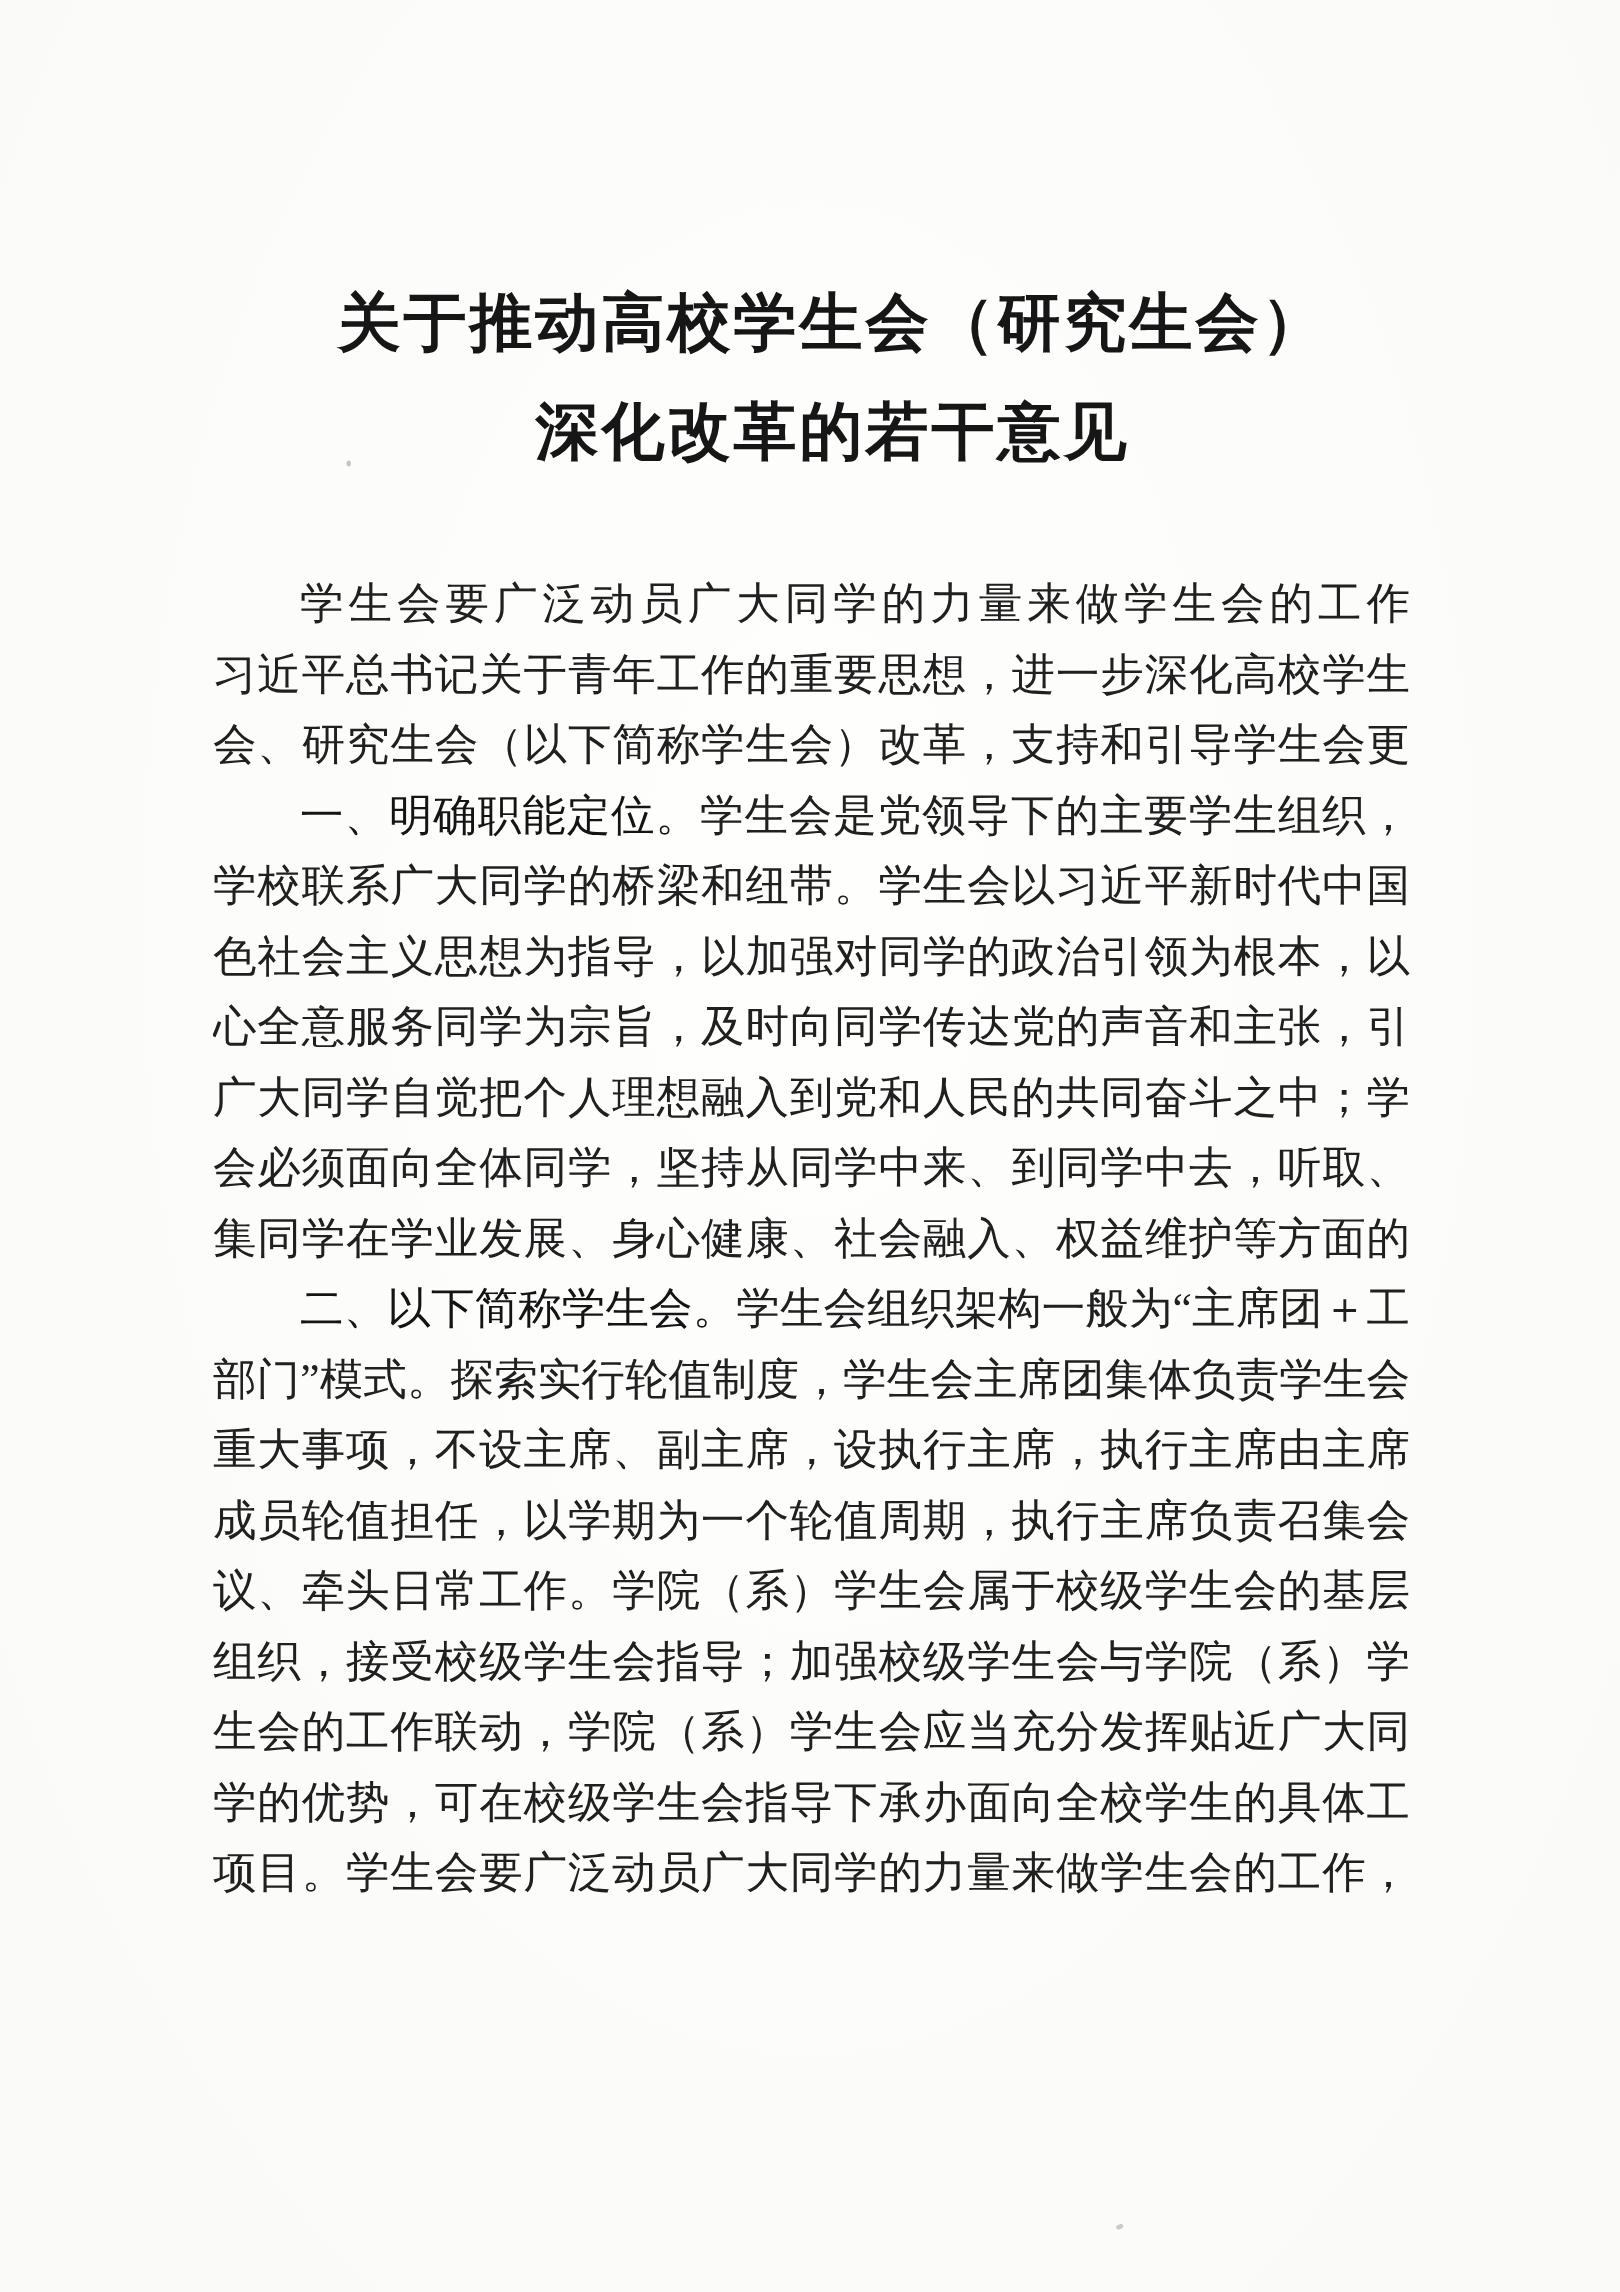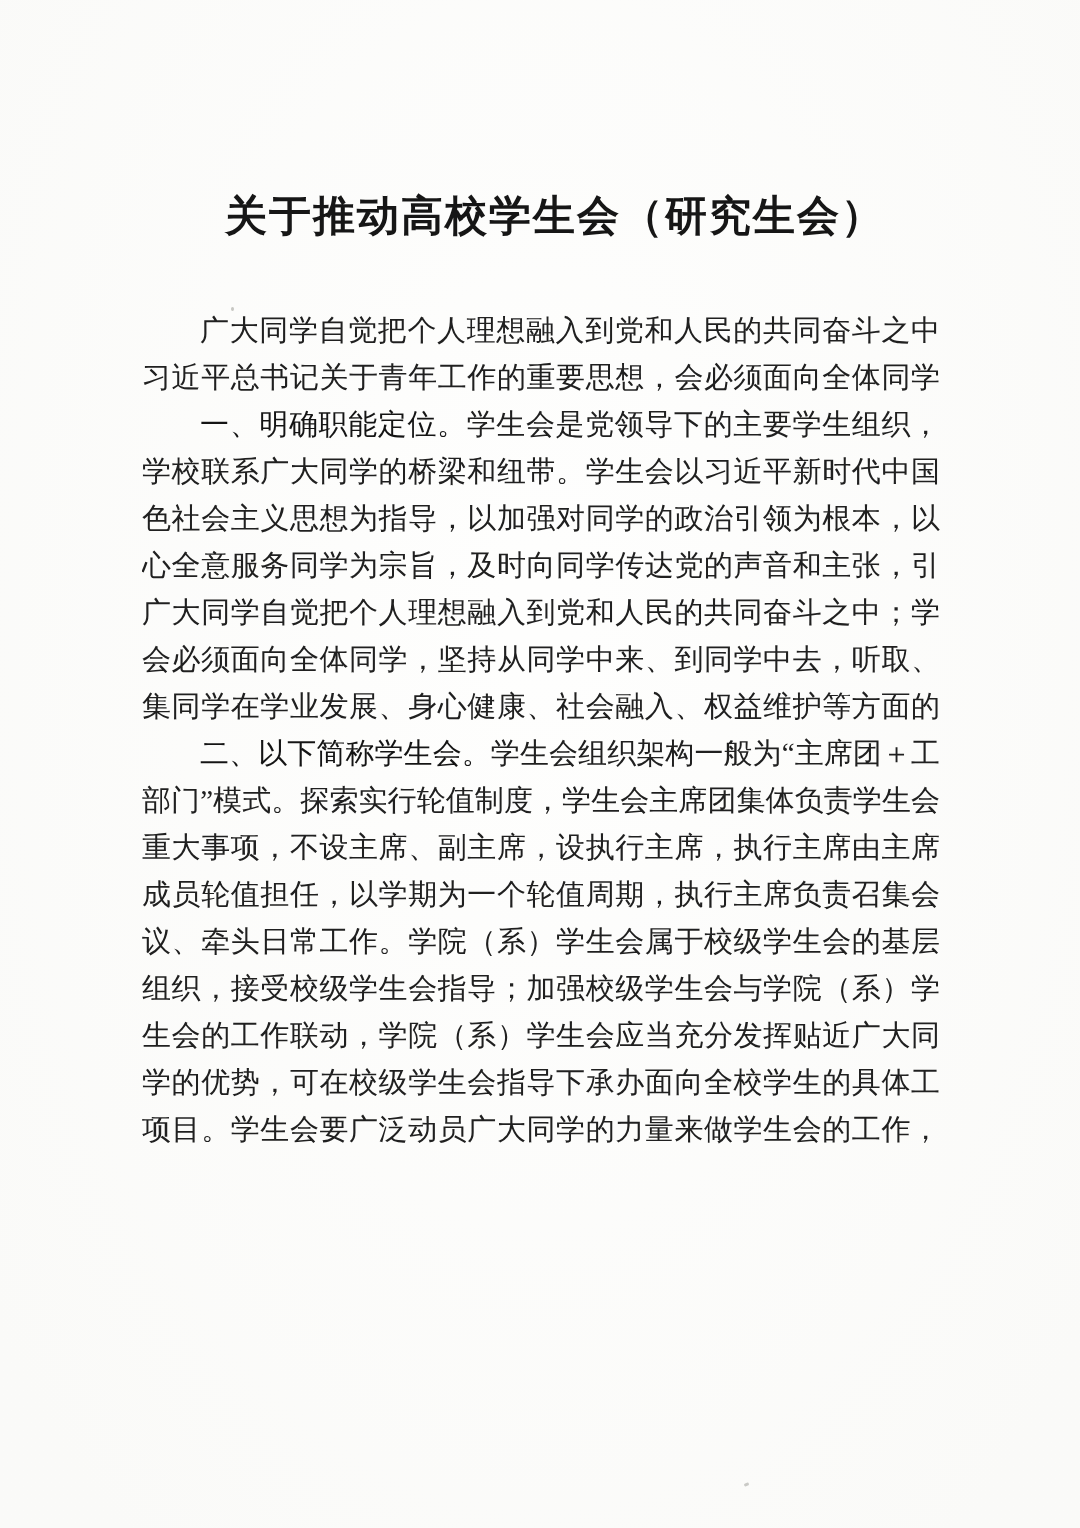--- a/index.html
+++ b/index.html
@@ -61,24 +61,26 @@
   }
   .speck-1{ left:231px; top:307px; width:3px; height:4px; opacity:.55; }
   .speck-2{ left:744px; top:1483px; width:5px; height:3px; opacity:.5; border-radius:2px; transform:rotate(-20deg); }
 </style>
 </head>
 <body>
 
 <div class="page">
   <h1 class="title">
     <span class="title-line">关于推动高校学生会（研究生会）</span>
+    <span class="title-line">深化改革的若干意见</span>
   </h1>
   <div class="doc-body">
-      <div class="line indent">广大同学自觉把个人理想融入到党和人民的共同奋斗之中</div>
-      <div class="line">习近平总书记关于青年工作的重要思想，会必须面向全体同学</div>
+      <div class="line indent">学生会要广泛动员广大同学的力量来做学生会的工作</div>
+      <div class="line">习近平总书记关于青年工作的重要思想，进一步深化高校学生</div>
+      <div class="line">会、研究生会（以下简称学生会）改革，支持和引导学生会更</div>
       <div class="line indent"><span class="lead">一、明确职能定位。</span>学生会是党领导下的主要学生组织，是</div>
       <div class="line">学校联系广大同学的桥梁和纽带。学生会以习近平新时代中国特</div>
       <div class="line">色社会主义思想为指导，以加强对同学的政治引领为根本，以全</div>
       <div class="line">心全意服务同学为宗旨，及时向同学传达党的声音和主张，引导</div>
       <div class="line">广大同学自觉把个人理想融入到党和人民的共同奋斗之中；学生</div>
       <div class="line">会必须面向全体同学，坚持从同学中来、到同学中去，听取、收</div>
       <div class="line">集同学在学业发展、身心健康、社会融入、权益维护等方面的普</div>
       <div class="line indent"><span class="lead">二、以下简称学生会。</span>学生会组织架构一般为“主席团＋工作</div>
       <div class="line">部门”模式。探索实行轮值制度，学生会主席团集体负责学生会</div>
       <div class="line">重大事项，不设主席、副主席，设执行主席，执行主席由主席团</div>

